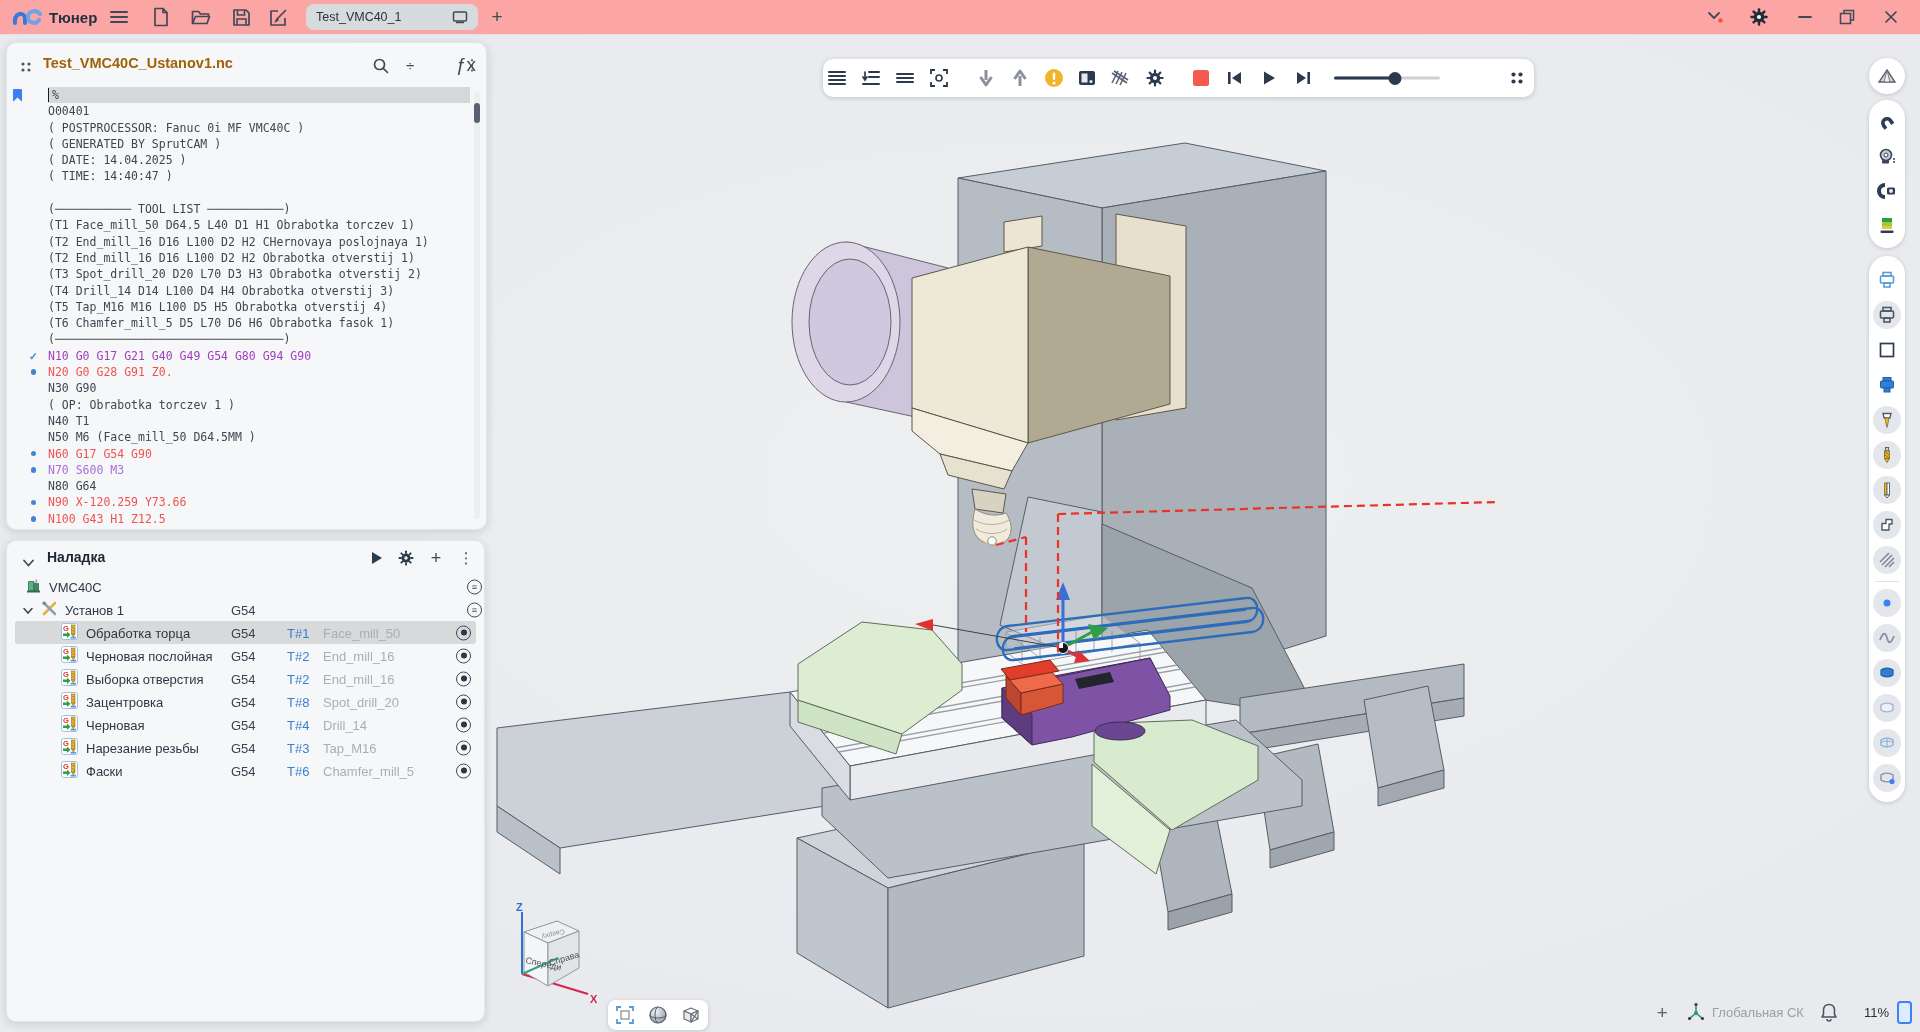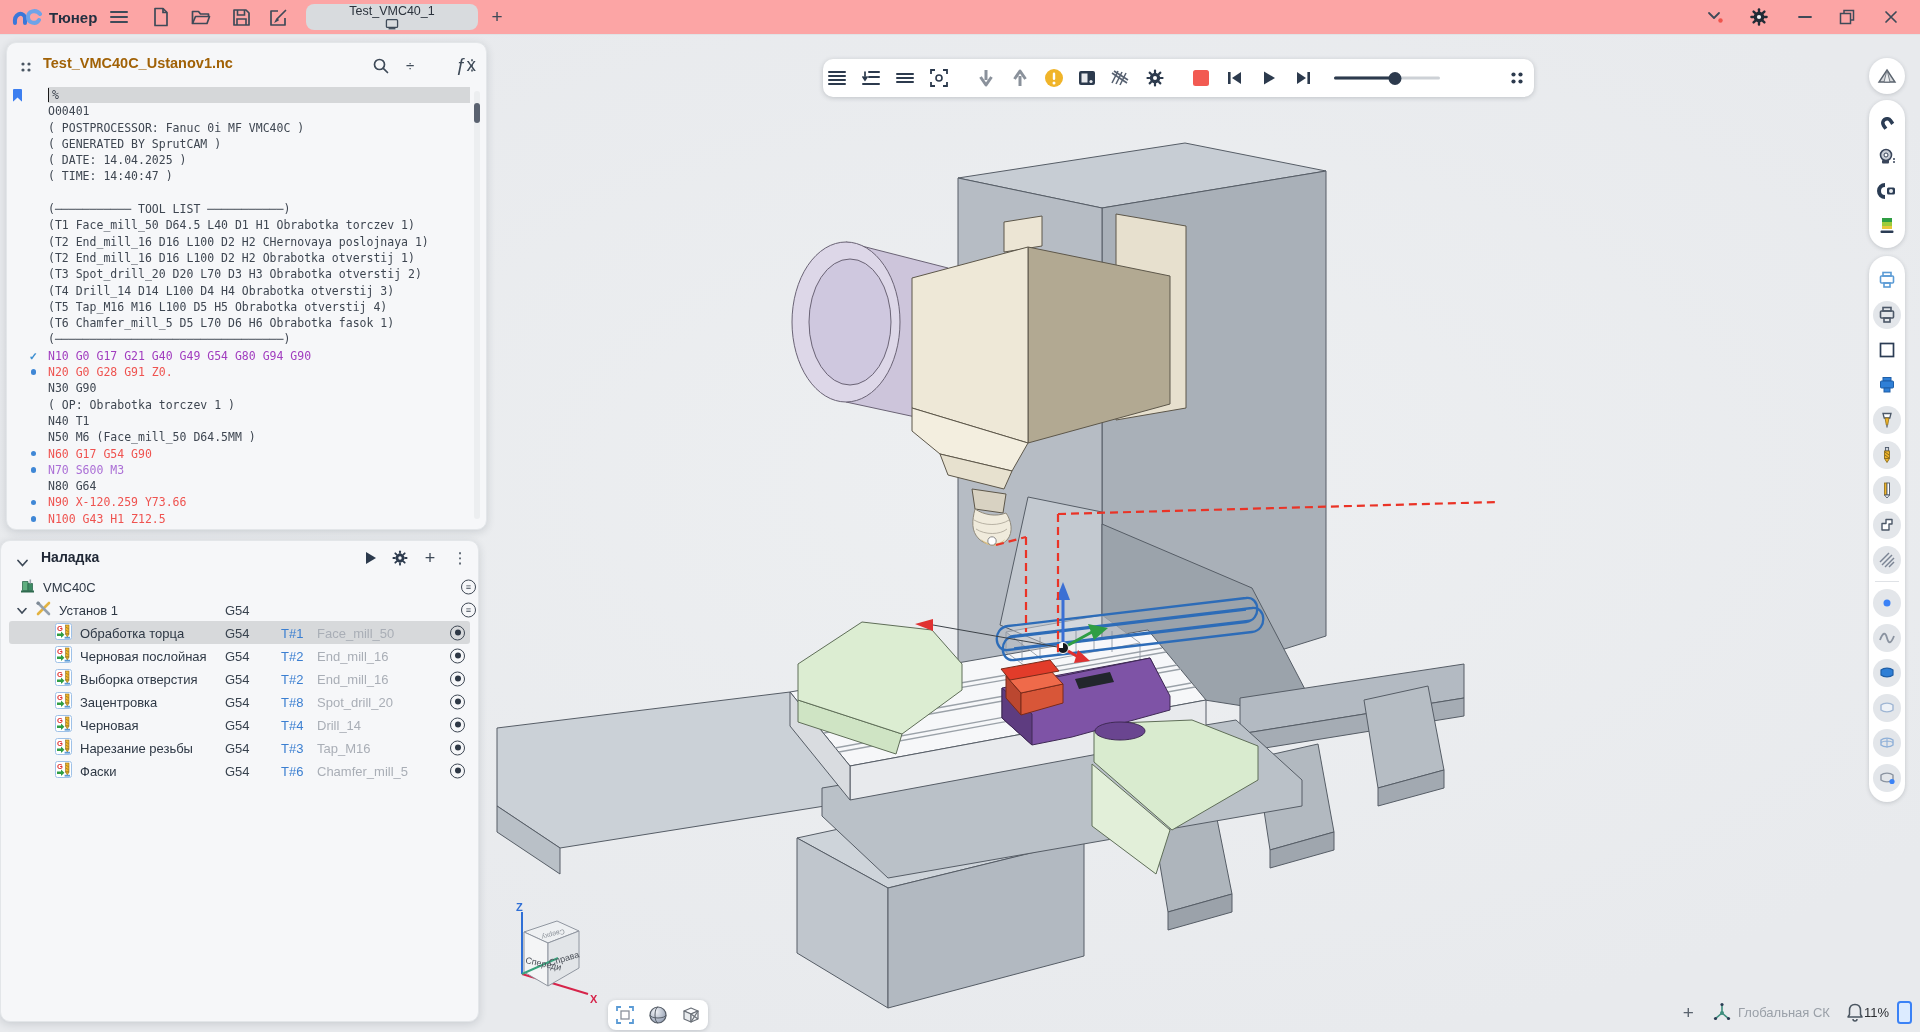--- a/index.html
+++ b/index.html
@@ -8,21 +8,21 @@
        -webkit-font-smoothing:antialiased;}
   
   #topbar{position:absolute;left:0;top:0;width:1920px;height:34px;background:#fca5a5;
           border-bottom:1px solid #e0e3e6;z-index:30;}
   .tb{position:absolute;top:0;height:34px;display:flex;align-items:center;justify-content:center;}
   .tbicon{width:30px;cursor:pointer;}
   .tbicon svg{display:block}
   #logo{left:12px;display:flex;align-items:center;gap:7px;}
   #logo .lt{font-size:15px;font-weight:bold;color:#233041;}
   #tabpill{left:306px;width:172px;top:4px;height:26px;background:#d8dbde;border-radius:8px;
-           display:flex;align-items:center;padding:0 10px;box-sizing:border-box;cursor:pointer;flex-direction:column;}
+           display:flex;align-items:center;padding:0 10px;box-sizing:border-box;cursor:pointer;}
   #tabpill .tabname{font-size:12.5px;color:#2b323c;flex:1;}
   
   .panel{position:absolute;background:#f6f7f9;border:1px solid #e3e6e9;border-radius:10px;
          box-shadow:0 2px 8px rgba(40,50,60,.16);z-index:20;box-sizing:border-box;overflow:hidden;}
   
   #gcode-panel{left:6px;top:42px;width:481px;height:488px;}
   #gcode-head{position:relative;height:44px;}
   #gcode-head .handle{position:absolute;left:13px;top:16px;}
   #gcode-head .ptitle{position:absolute;left:36px;top:12px;font-size:14.5px;font-weight:bold;color:#a16207;}
   .hicon{position:absolute;top:9px;width:26px;height:26px;display:flex;align-items:center;
@@ -38,21 +38,21 @@
   .mark.check::before{content:"✓";color:#3d8fd1;font-size:10.5px;font-weight:bold;
        font-family:"Liberation Sans",sans-serif;}
   .mark.dot::before{content:"";width:5.5px;height:5.5px;border-radius:50%;background:#3f87d6;display:block;}
   .ctext{flex:1;margin-left:6px;margin-right:16px;color:#3e4651;overflow:hidden;}
   .ctext.red{color:#ef5350}.ctext.purple{color:#a13dbf}.ctext.violet{color:#ab6fd6}
   .cline.sel .ctext{background:#d5d7d9;}
   .cline.sel .ctext::before{content:"";border-left:1.4px solid #1a1a1a;margin-right:3px;}
   .vtrack{position:absolute;right:6px;top:48px;bottom:10px;width:6px;background:#eceef0;border-radius:3px;}
   .vthumb{position:absolute;right:6px;top:60px;width:6px;height:20px;background:#5a6270;border-radius:3px;cursor:pointer;}
   
-  #setup-panel{left:0;top:540px;width:479px;height:482px;}
+  #setup-panel{left:6px;top:540px;width:479px;height:482px;}
   #setup-head{position:relative;height:34px;}
   #setup-head .chev{position:absolute;left:16px;top:12px;color:#3e4a58;}
   #setup-head .ptitle{position:absolute;left:40px;top:8px;font-size:14px;font-weight:bold;color:#1f2735;}
   #setup-head .hicon{top:4px;}
   .trow{position:relative;height:23px;font-size:13px;cursor:pointer;}
   .trow.selected::before{content:"";position:absolute;left:8px;right:8px;top:0;bottom:0;
         background:#d7d9db;border-radius:3px;}
   .trow>*{position:absolute;top:50%;transform:translateY(-50%);z-index:1;}
   .tlabel{color:#2e3845;white-space:nowrap;}
   .twcs{color:#39434f;}
@@ -95,21 +95,21 @@
   
   #viewcube{position:absolute;left:500px;top:868px;z-index:9;cursor:pointer;}
   #navpill{position:absolute;left:608px;top:966px;width:100px;height:30px;background:#fff;
       border-radius:8px;box-shadow:0 1px 4px rgba(40,50,60,.2);display:flex;align-items:center;
       justify-content:space-around;z-index:9;}
   .navbtn{width:24px;height:24px;display:flex;align-items:center;justify-content:center;cursor:pointer;}
   
   #status{position:absolute;right:8px;bottom:7px;height:26px;display:flex;align-items:center;z-index:9;}
   #status .plus{font-size:19px;color:#5a636e;cursor:pointer;margin-right:18px;line-height:1;}
   #status .cslabel{font-size:13px;color:#9aa0a8;margin-left:6px;cursor:pointer;}
-  #status .zoomval{font-size:13px;color:#2c2f33;}
+  #status .zoomval{font-size:13px;color:#2c2f33;margin-left:26px;}
   #status .battery{width:11px;height:19px;border:2px solid #3b82f6;border-radius:3.5px;
       background:#dcebff;margin-left:8px;cursor:pointer;}
   #status .bell{margin-left:16px;cursor:pointer;}
 </style>
 </head>
 <body>
 
 <div id="topbar">
   <div class="tb" id="logo">
     <svg width="30" height="18" viewBox="0 0 30 18">

